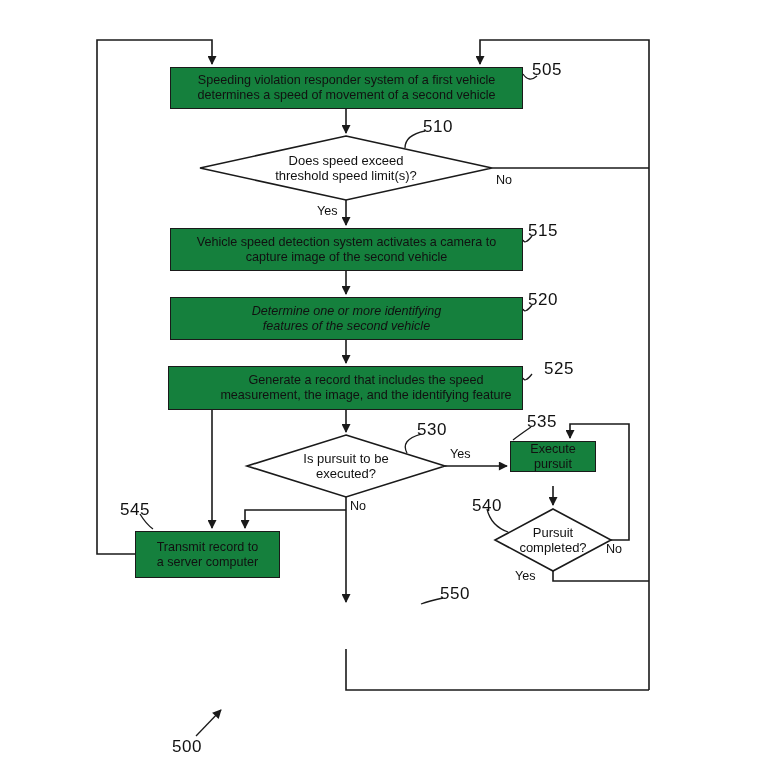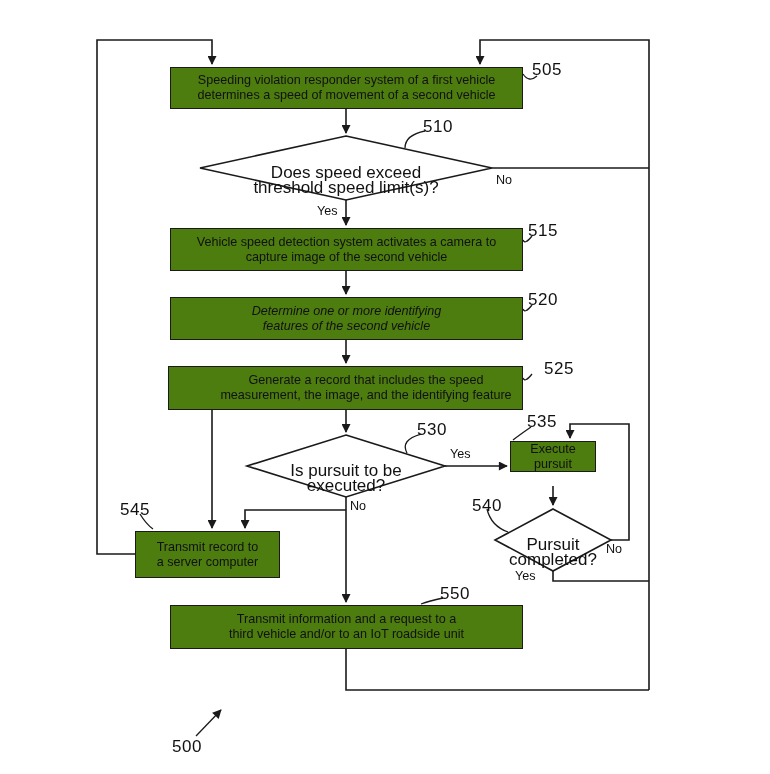--- a/index.html
+++ b/index.html
@@ -1,27 +1,27 @@
 <!DOCTYPE html>
 <html><head>
 <meta charset="utf-8">
 <style>
   * { margin:0; padding:0; box-sizing:border-box; }
   html,body { background:#ffffff; }
   body { font-family:"Liberation Sans", sans-serif; color:#111; }
   .canvas { position:relative; width:770px; height:774px; background:#ffffff; overflow:hidden; }
   .canvas > svg { position:absolute; left:0; top:0; }
   .box {
-    position:absolute; border:1.6px solid #1a1a1a; background:#4d7c0f;
+    position:absolute; border:1.6px solid #1a1a1a; background:#15803d;
     display:flex; flex-direction:column; align-items:center; justify-content:center;
     text-align:center; font-size:12.6px; line-height:15px;
   }
   .dtext {
     position:absolute; display:flex; flex-direction:column; align-items:center; justify-content:center;
-    text-align:center; font-size:17px; line-height:15px;margin-top:12px;
+    text-align:center; font-size:13px; line-height:15px;
   }
   .tline { white-space:nowrap; }
   .ref { position:absolute; font-size:17px; letter-spacing:0.5px; }
   .elabel { position:absolute; font-size:12.6px; }
 </style>
 </head>
 <body>
 
 <div class="canvas">
 
@@ -97,24 +97,20 @@
   <div class="box" style="left:510px; top:441px; width:86px; height:31px;">
     <div class="tline">Execute</div>
     <div class="tline">pursuit</div>
   </div>
 
   <div class="box" style="left:135px; top:531px; width:145px; height:47px;">
     <div class="tline">Transmit record to</div>
     <div class="tline">a server computer</div>
   </div>
 
-  <div class="box" style="left:170px; top:605px; width:353px; height:44px;">
-    <div class="tline">Transmit information and a request to a</div>
-    <div class="tline">third vehicle and/or to an IoT roadside unit</div>
-  </div>
 
   <div class="dtext" style="left:246px; top:153px; width:200px; height:30px;">
     <div class="tline">Does speed exceed</div>
     <div class="tline">threshold speed limit(s)?</div>
   </div>
   <div class="dtext" style="left:276px; top:451px; width:140px; height:30px;">
     <div class="tline">Is pursuit to be</div>
     <div class="tline">executed?</div>
   </div>
   <div class="dtext" style="left:503px; top:525px; width:100px; height:30px;">

